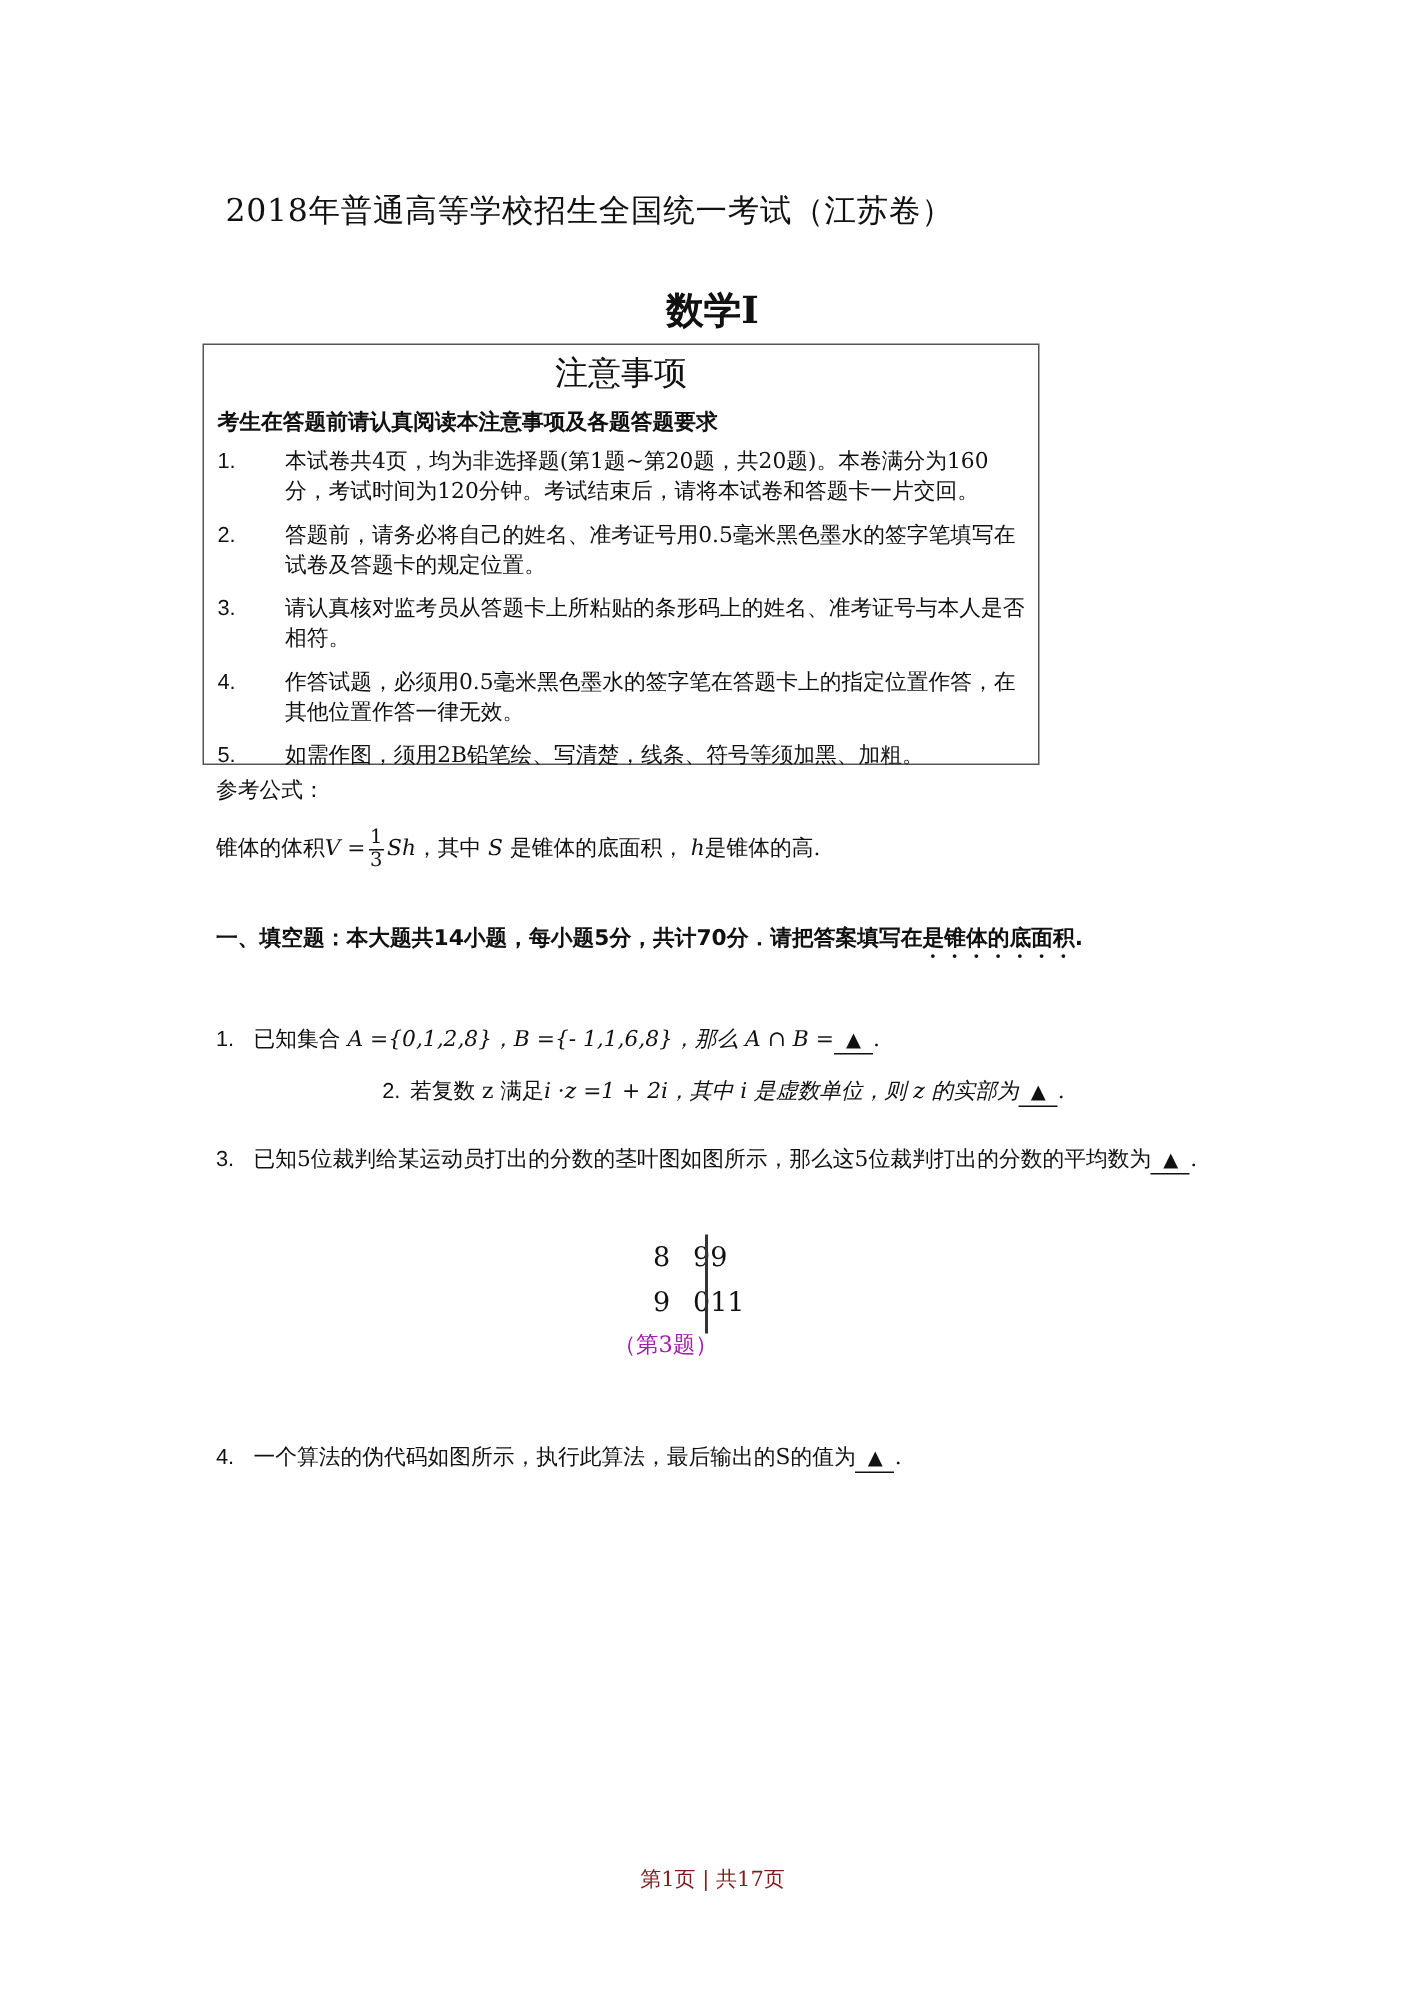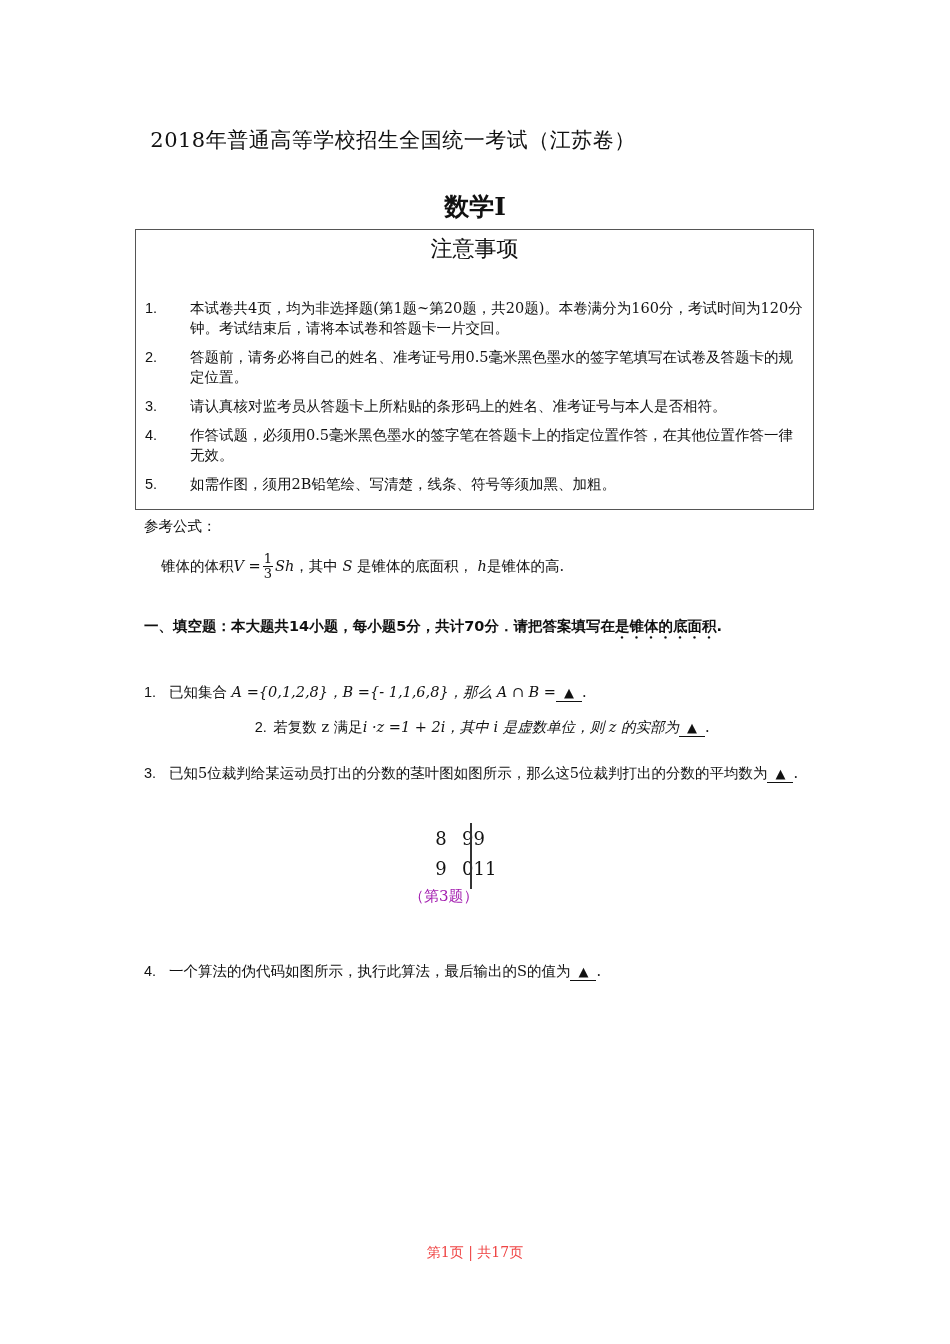--- a/index.html
+++ b/index.html
@@ -1,54 +1,55 @@
 <!DOCTYPE html>
 <html><head>
 <meta charset="utf-8">
 <style>
   html, body { margin:0; padding:0; background:#ffffff; }
   body { width:950px; height:1344px; position:relative; overflow:hidden;
          font-family:"DejaVu Serif", "Liberation Serif", serif; color:#111; }
   .abs { position:absolute; }
   .title { top:126px; left:0; width:786px; text-align:center; font-size:21px; letter-spacing:0.5px; }
   .subject { top:190px; left:0; width:950px; text-align:center; font-size:25px; font-weight:bold; }
-  .notice { top:229px; left:135px; width:679px; height:281px; border:1px solid #555; box-sizing:border-box; }
+  .notice { top:229px; left:135px; width:558px; height:281px; border:1px solid #555; box-sizing:border-box; }
   .notice-head { position:absolute; top:4px; left:0; width:100%; text-align:center; font-size:22px; font-family:"DejaVu Sans", sans-serif; }
   .notice-sub { position:absolute; top:42px; left:9px; font-size:14.5px; font-weight:bold; font-family:"DejaVu Sans", sans-serif; }
   .notice-list { position:absolute; top:68px; left:9px; right:8px; font-size:14.5px; line-height:20px; }
   .ni { display:flex; margin-bottom:9px; }
   .ni .num { width:25px; flex:none; font-family:"Liberation Sans", sans-serif; }
   .ni .txt { flex:1;margin-left:20px; }
   .p { left:144px; font-size:14.5px; }
-  .formula { top:552px;margin-left:17px; }
+  .formula { top:552px; }
   .frac { display:inline-block; vertical-align:middle; text-align:center; font-size:13px; line-height:14px; margin:0 2px; }
   .frac .n { display:block; border-bottom:1px solid #111; padding:0 1px; }
   .frac .d { display:block; }
   .it { font-style:italic; }
   .sec { top:608px; font-weight:bold; font-family:"DejaVu Sans", sans-serif; font-size:14.5px; width:670px; line-height:36px; }
   .em { text-emphasis: dot; -webkit-text-emphasis: dot; text-emphasis-position: under; -webkit-text-emphasis-position: under; }
   .q { left:144px; font-size:14.5px; width:670px; }
   .q .num { font-family:"Liberation Sans", sans-serif; display:inline-block; width:25px; }
   .blank { display:inline-block; border-bottom:1.5px solid #111; padding:0 8px; line-height:16px; font-size:13px; }
   .stem { top:823px; left:430px; width:100px; font-size:18px; }
   .stem-row { display:flex; height:30px; align-items:center; }
   .stem-row .s { width:22px; text-align:center; }
   .stem-row .l { padding-left:10px; }
   .stem-line { position:absolute; left:470px; top:823px; width:2px; height:66px; background:#333; }
   .stem-caption { top:887px; left:409px; font-size:15px; color:#a21caf; }
-  .footer { top:1244px; left:0; width:950px; text-align:center; font-size:14px; color:#ef4444; }
+  .footer { top:1244px; left:0; width:950px; text-align:center; font-size:14px; color:#7f1d1d; }
 </style>
 </head>
 <body>
 
 <div class="abs title">2018年普通高等学校招生全国统一考试（江苏卷）</div>
 <div class="abs subject">数学Ⅰ</div>
 
 <div class="abs notice">
   <div class="notice-head">注意事项</div>
+  <div class="notice-sub">考生在答题前请认真阅读本注意事项及各题答题要求</div>
   <div class="notice-list">
     <div class="ni">
       <span class="num">1.</span>
       <span class="txt">本试卷共4页，均为非选择题(第1题~第20题，共20题)。本卷满分为160分，考试时间为120分钟。考试结束后，请将本试卷和答题卡一片交回。</span>
     </div>
     <div class="ni">
       <span class="num">2.</span>
       <span class="txt">答题前，请务必将自己的姓名、准考证号用0.5毫米黑色墨水的签字笔填写在试卷及答题卡的规定位置。</span>
     </div>
     <div class="ni">

